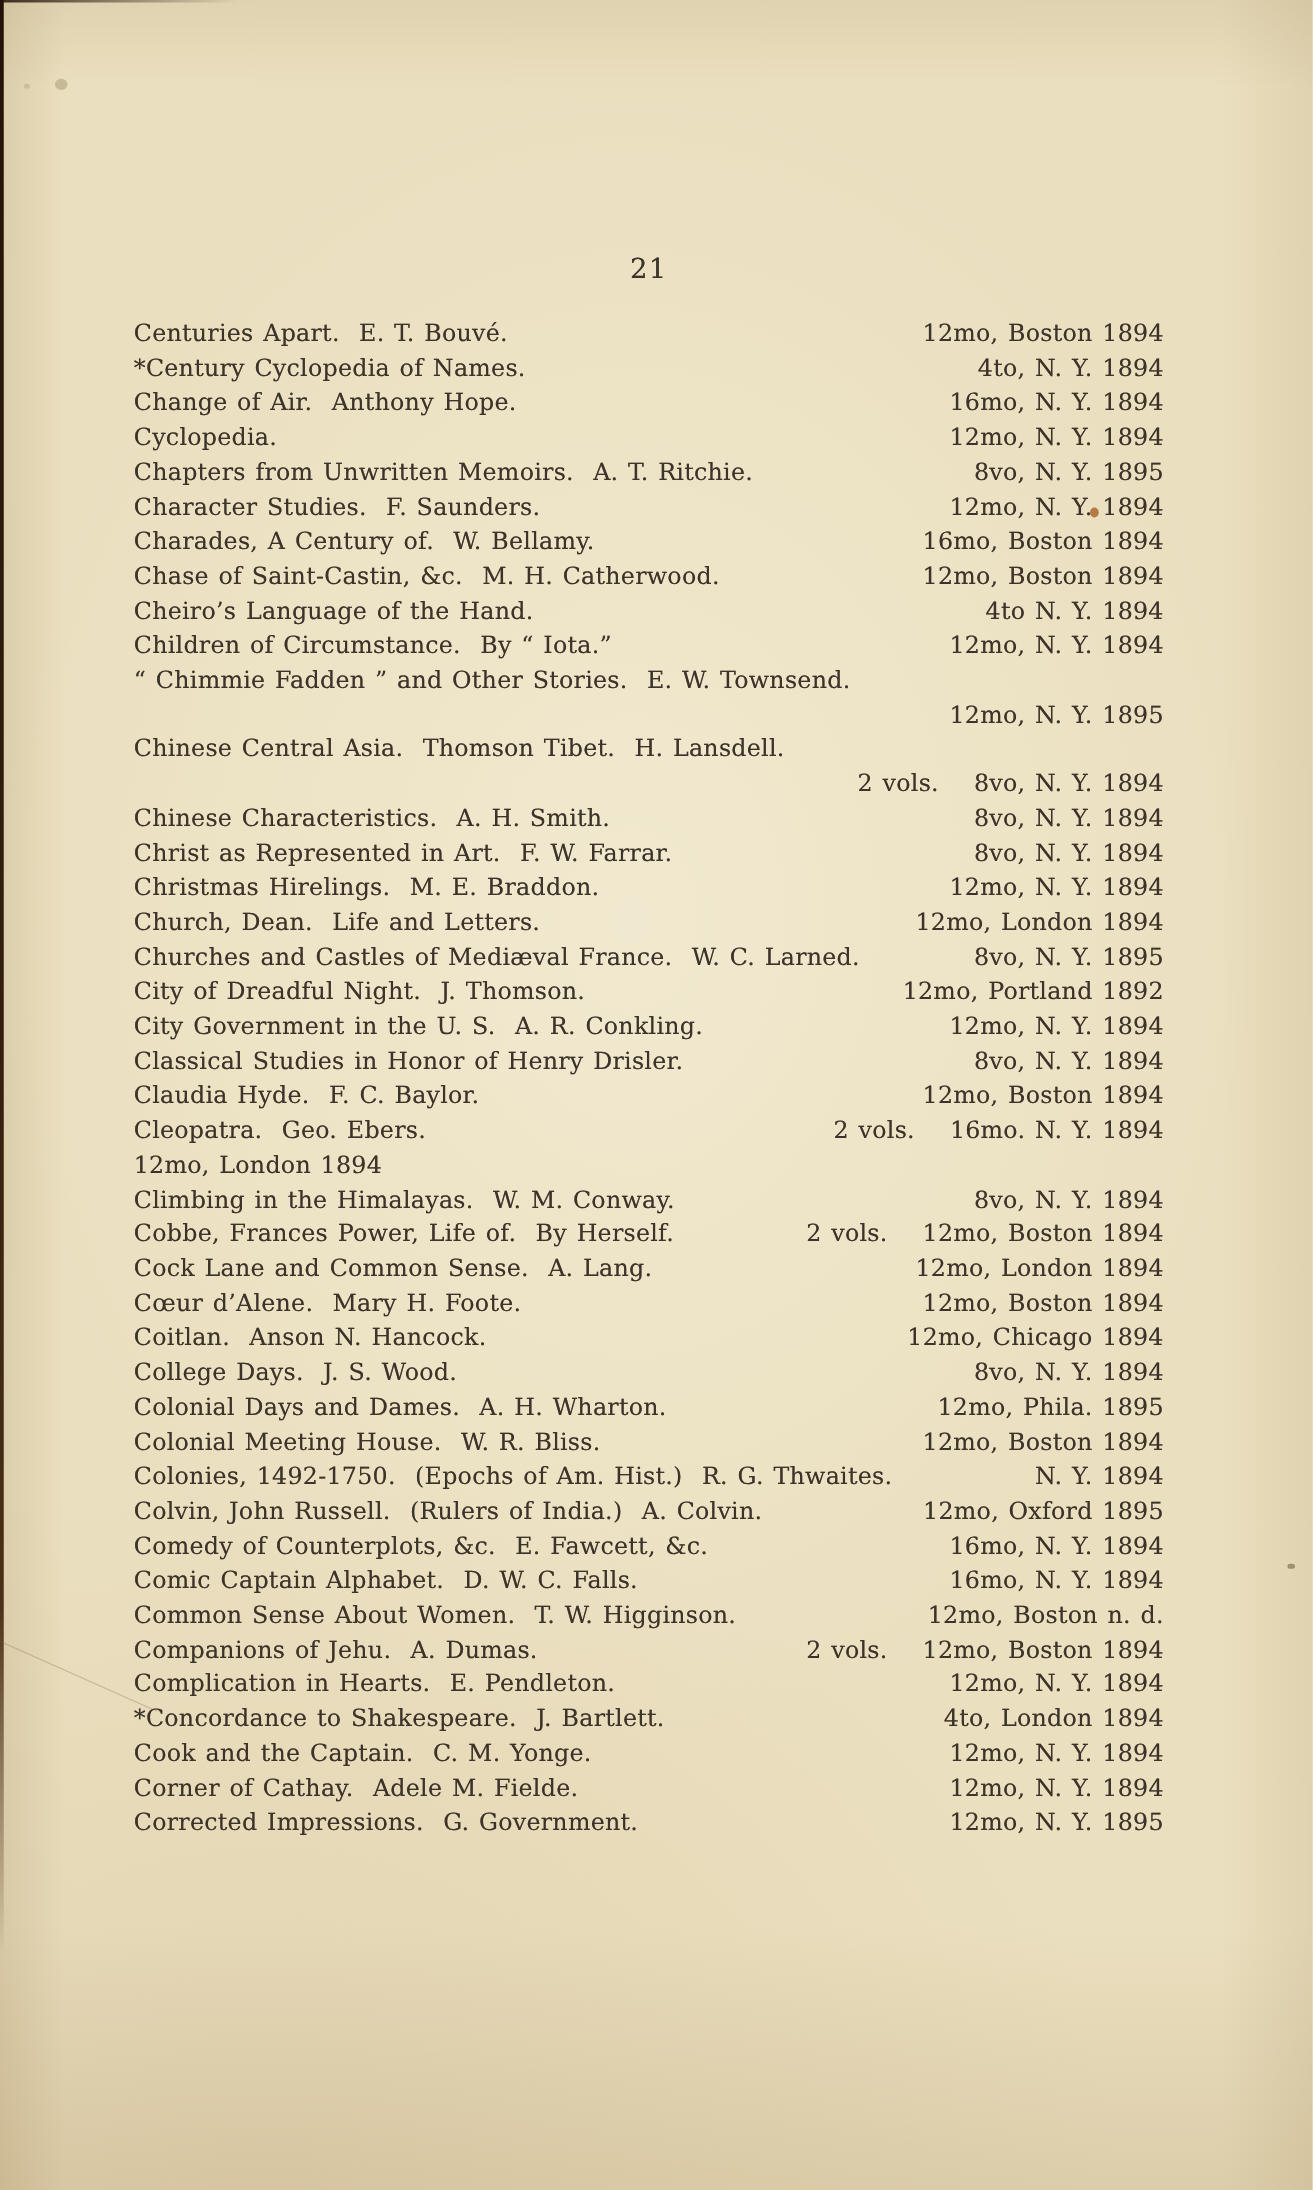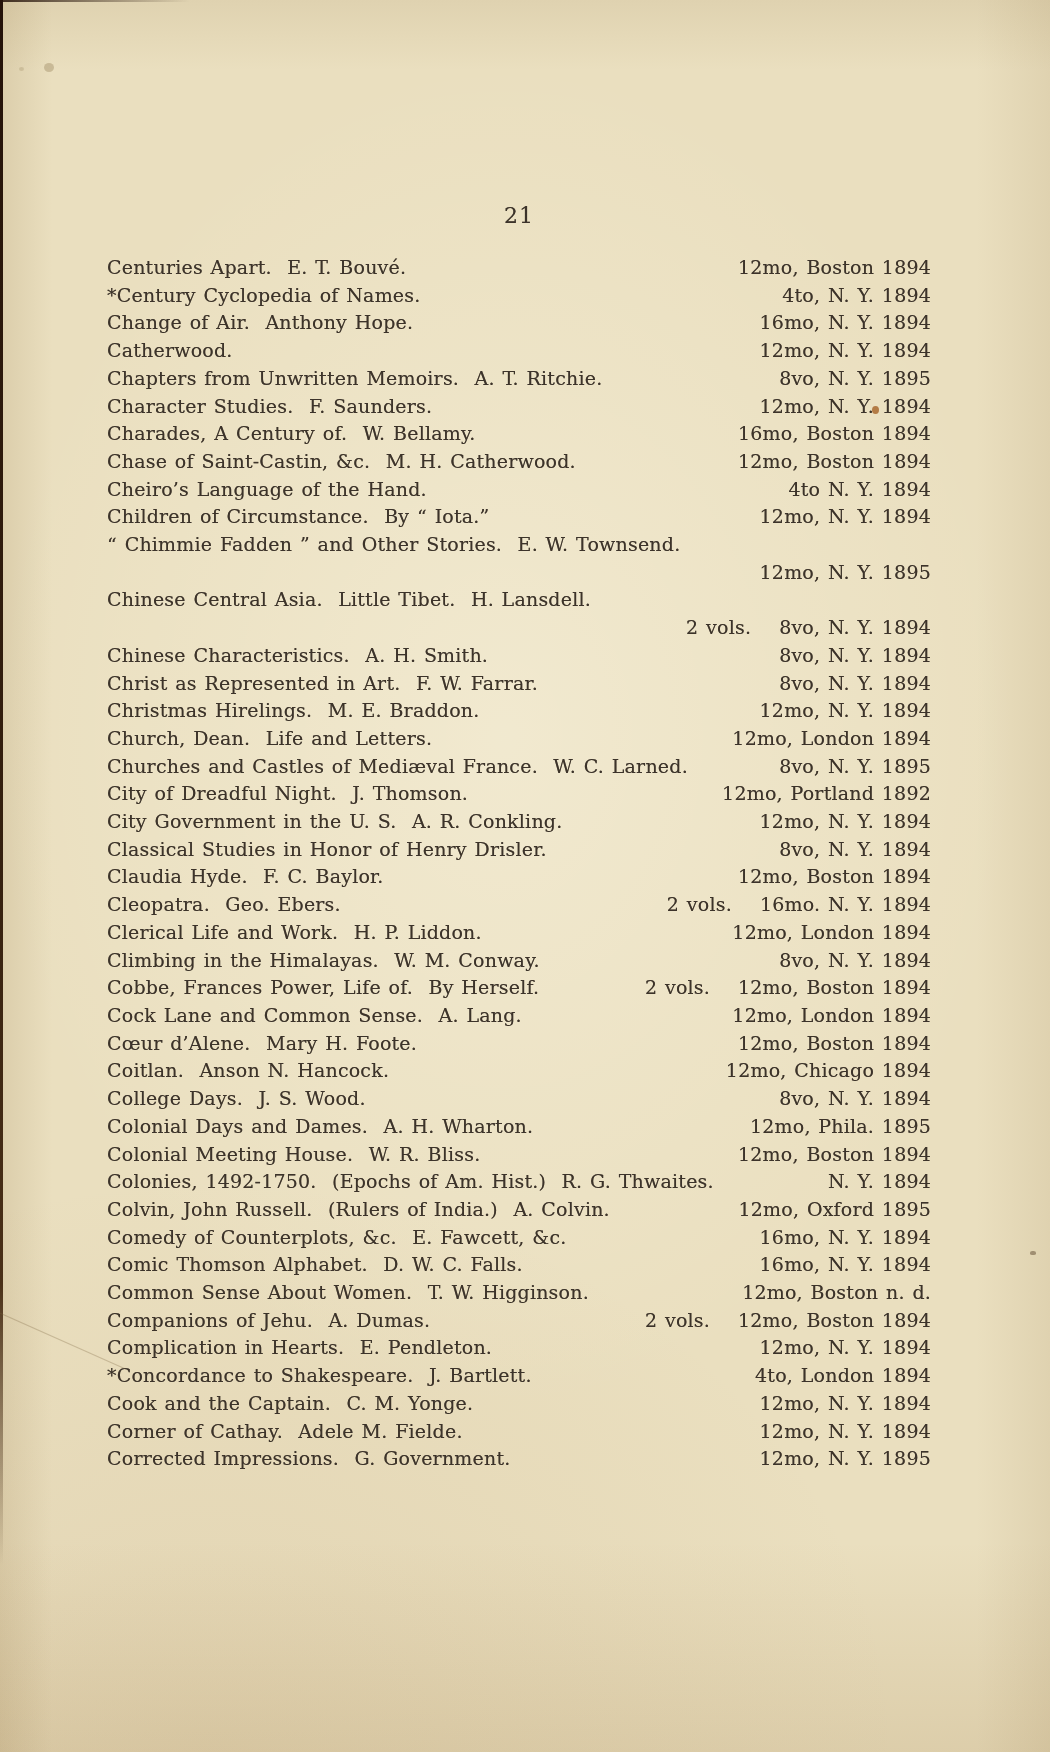--- a/index.html
+++ b/index.html
@@ -80,21 +80,21 @@
 
   <div class="row">
     <span class="title">Change of Air.  Anthony Hope.</span>
     <span class="right">
       <span class="vols"></span>
       <span class="imprint">16mo, N. Y. 1894</span>
     </span>
   </div>
 
   <div class="row">
-    <span class="title">Catherwood.</span>
+    <span class="title">Cyclopedia.</span>
     <span class="right">
       <span class="vols"></span>
       <span class="imprint">12mo, N. Y. 1894</span>
     </span>
   </div>
 
   <div class="row">
     <span class="title">Chapters from Unwritten Memoirs.  A. T. Ritchie.</span>
     <span class="right">
       <span class="vols"></span>
@@ -152,21 +152,21 @@
 
   <div class="row">
     <span class="title"></span>
     <span class="right">
       <span class="vols"></span>
       <span class="imprint">12mo, N. Y. 1895</span>
     </span>
   </div>
 
   <div class="row">
-    <span class="title">Chinese Central Asia.  Little Tibet.  H. Lansdell.</span>
+    <span class="title">Chinese Central Asia.  Thomson Tibet.  H. Lansdell.</span>
     <span class="right">
       <span class="vols"></span>
       <span class="imprint"></span>
     </span>
   </div>
 
   <div class="row">
     <span class="title"></span>
     <span class="right">
       <span class="vols">2 vols.</span>
@@ -248,21 +248,20 @@
 
   <div class="row">
     <span class="title">Cleopatra.  Geo. Ebers.</span>
     <span class="right">
       <span class="vols">2 vols.</span>
       <span class="imprint">16mo. N. Y. 1894</span>
     </span>
   </div>
 
   <div class="row">
-    <span class="title">Clerical Life and Work.  H. P. Liddon.</span>
     <span class="right">
       <span class="vols"></span>
       <span class="imprint">12mo, London 1894</span>
     </span>
   </div>
 
   <div class="row">
     <span class="title">Climbing in the Himalayas.  W. M. Conway.</span>
     <span class="right">
       <span class="vols"></span>
@@ -344,21 +343,21 @@
 
   <div class="row">
     <span class="title">Comedy of Counterplots, &amp;c.  E. Fawcett, &amp;c.</span>
     <span class="right">
       <span class="vols"></span>
       <span class="imprint">16mo, N. Y. 1894</span>
     </span>
   </div>
 
   <div class="row">
-    <span class="title">Comic Thomson Alphabet.  D. W. C. Falls.</span>
+    <span class="title">Comic Captain Alphabet.  D. W. C. Falls.</span>
     <span class="right">
       <span class="vols"></span>
       <span class="imprint">16mo, N. Y. 1894</span>
     </span>
   </div>
 
 
   <div class="row">
     <span class="title">Common Sense About Women.  T. W. Higginson.</span>
     <span class="right">

